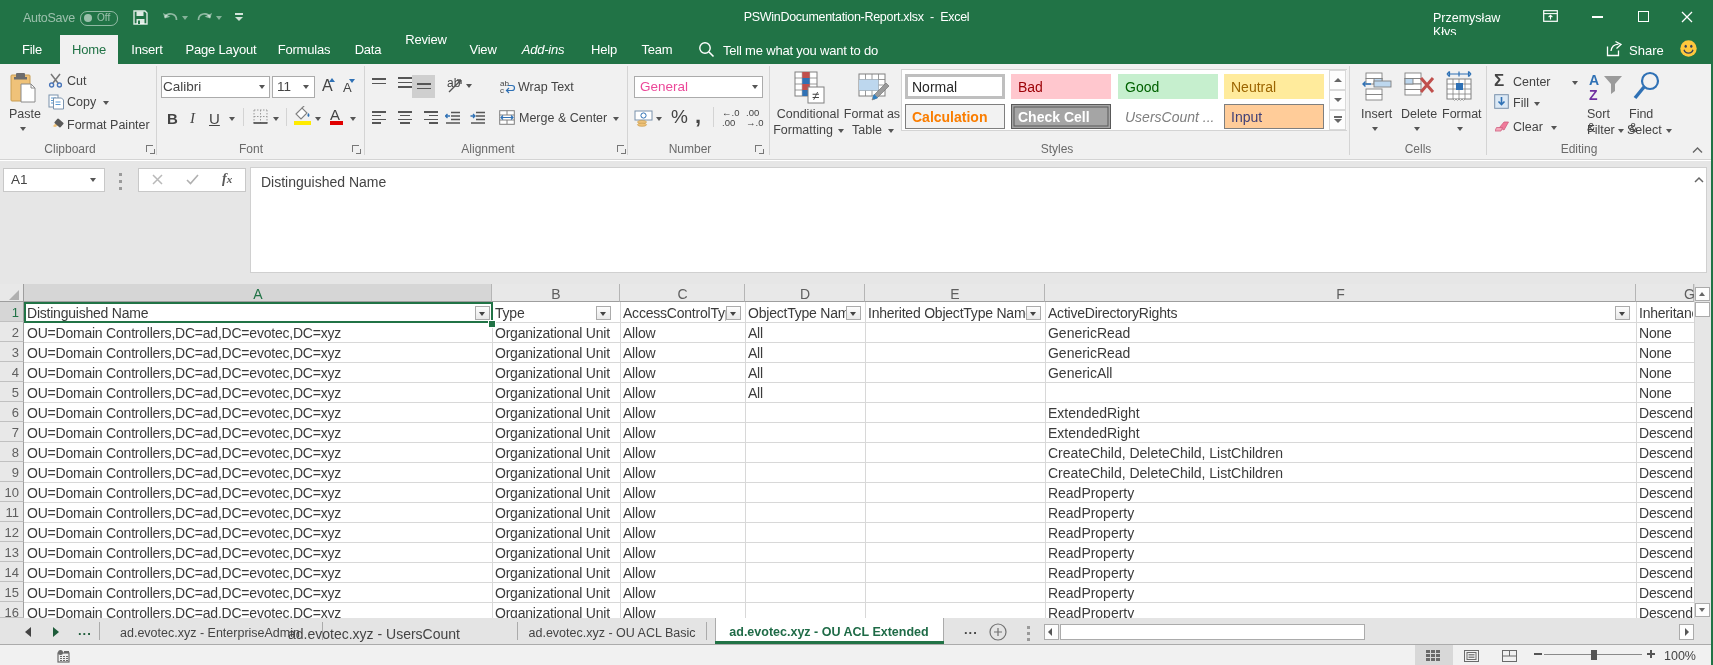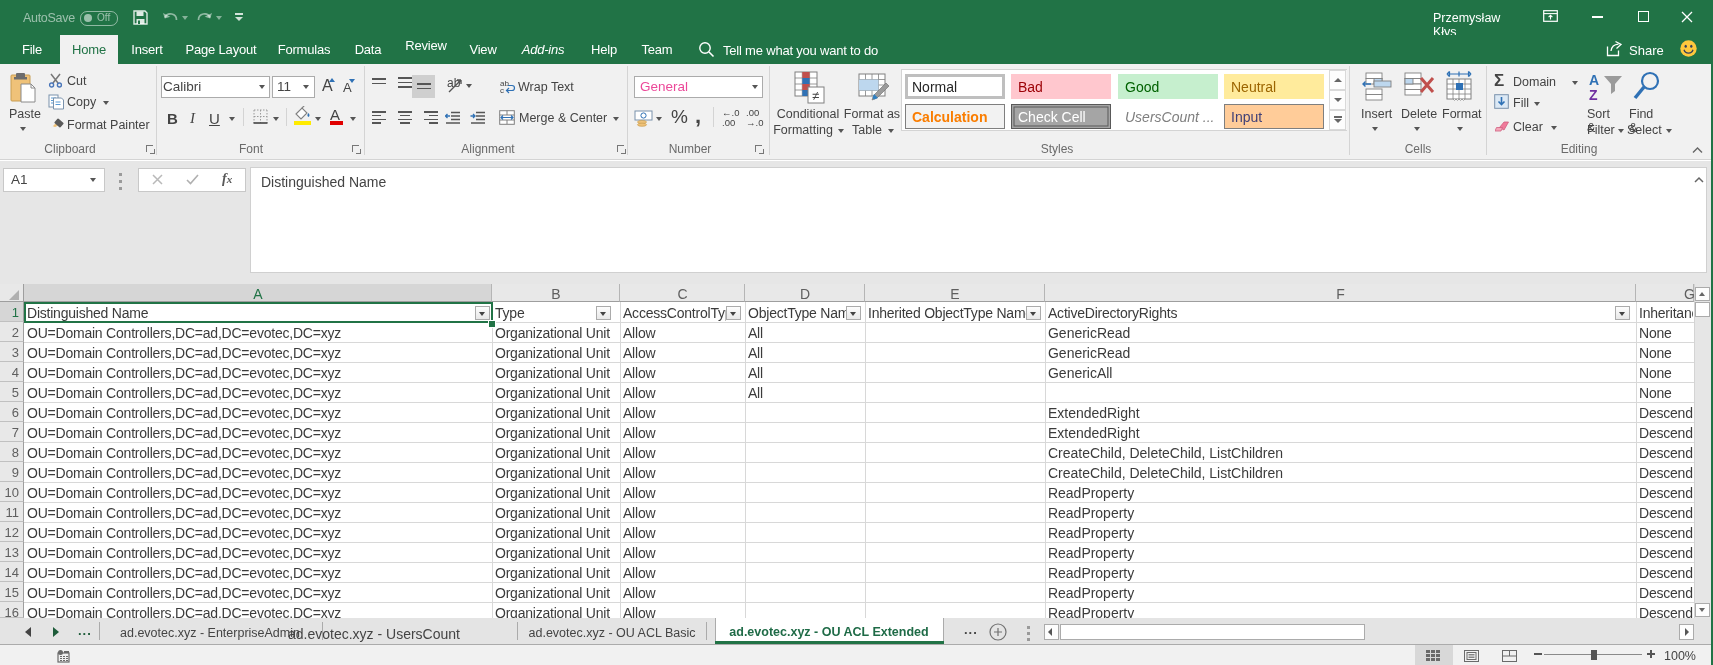--- a/index.html
+++ b/index.html
@@ -35,38 +35,39 @@
 <path d="M1 2 L2.8 7.6 L8.3 5.8 Z" fill="rgba(255,255,255,0.5)"></path>
     </svg>
 <div class="ab dd" style="left:182px;top:16px;border-top-color:rgba(255,255,255,0.45);"></div>
 <svg class="ab" style="left:196px;top:11px;" width="17" height="13" viewBox="0 0 17 13">
 <path d="M14 6.5 a6 6 0 0 0 -11.5 2.5" fill="none" stroke="rgba(255,255,255,0.5)" stroke-width="1.7"></path>
 <path d="M16 2 L14.2 7.6 L8.7 5.8 Z" fill="rgba(255,255,255,0.5)"></path>
     </svg>
 <div class="ab dd" style="left:216px;top:16px;border-top-color:rgba(255,255,255,0.45);"></div>
 <div class="ab" style="left:235px;top:13px;width:8px;height:1.5px;background:rgba(255,255,255,0.8);"></div>
 <div class="ab dd" style="left:235px;top:17px;border-top-color:rgba(255,255,255,0.8);border-left-width:4px;border-right-width:4px;border-top-width:4.5px;"></div>
+<div class="ab w" style="left:600px;top:10px;width:513px;text-align:center;font-size:12.5px;letter-spacing:-0.3px;">PSWinDocumentation-Report.xlsx&nbsp; -&nbsp; Excel</div>
 <div class="ab w" style="left:1433px;top:11px;font-size:12.5px;">Przemysław Kłys</div>
 <svg class="ab" style="left:1543px;top:10px;" width="15" height="12" viewBox="0 0 15 12">
 <rect x="0.7" y="0.7" width="13.6" height="10.6" fill="none" stroke="#fff" stroke-width="1.2"></rect>
 <path d="M0.7 3.6 h13.6" stroke="#fff" stroke-width="1.1"></path>
 <path d="M7.5 9.5 v-4 M5.6 7.2 l1.9-1.9 1.9 1.9" stroke="#fff" stroke-width="1.1" fill="none"></path>
     </svg>
 <div class="ab" style="left:1592px;top:16px;width:11px;height:1.5px;background:#fff;"></div>
 <div class="ab" style="left:1638px;top:11px;width:9px;height:9px;border:1.4px solid #fff;"></div>
 <svg class="ab" style="left:1681px;top:11px;" width="12" height="12" viewBox="0 0 12 12">
 <path d="M1 1 L11 11 M11 1 L1 11" stroke="#fff" stroke-width="1.3"></path>
     </svg>
 <div class="ab" style="left:0;top:35px;width:1713px;height:29px;background:#217346;"></div>
 <div class="ab w" style="left:-28px;top:42px;width:120px;text-align:center;font-size:13px;letter-spacing:-0.2px;">File</div>
 <div class="ab w" style="left:87px;top:42px;width:120px;text-align:center;font-size:13px;letter-spacing:-0.2px;">Insert</div>
 <div class="ab w" style="left:161px;top:42px;width:120px;text-align:center;font-size:13px;letter-spacing:-0.2px;">Page Layout</div>
 <div class="ab w" style="left:244px;top:42px;width:120px;text-align:center;font-size:13px;letter-spacing:-0.2px;">Formulas</div>
 <div class="ab w" style="left:308px;top:42px;width:120px;text-align:center;font-size:13px;letter-spacing:-0.2px;">Data</div>
-<div class="ab w" style="left:366px;top:38px;width:120px;text-align:center;font-size:13px;letter-spacing:-0.2px;">Review</div>
+<div class="ab w" style="left:366px;top:32px;width:120px;text-align:center;font-size:13px;letter-spacing:-0.2px;">Review</div>
 <div class="ab w" style="left:423px;top:42px;width:120px;text-align:center;font-size:13px;letter-spacing:-0.2px;">View</div>
 <div class="ab w" style="left:483px;top:42px;width:120px;text-align:center;font-size:13px;letter-spacing:-0.2px;font-style:italic;">Add-ins</div>
 <div class="ab w" style="left:544px;top:42px;width:120px;text-align:center;font-size:13px;letter-spacing:-0.2px;">Help</div>
 <div class="ab w" style="left:597px;top:42px;width:120px;text-align:center;font-size:13px;letter-spacing:-0.2px;">Team</div>
 <div class="ab" style="left:60px;top:35px;width:58px;height:29px;background:#f1f1f1;"></div>
 <div class="ab" style="left:60px;top:42px;width:58px;text-align:center;font-size:13px;letter-spacing:-0.2px;color:#217346;">Home</div>
 <svg class="ab" style="left:698px;top:41px;" width="17" height="17" viewBox="0 0 17 17">
 <circle cx="7" cy="7" r="5.2" fill="none" stroke="#fff" stroke-width="1.4"></circle>
 <path d="M11 11 L15.5 15.5" stroke="#fff" stroke-width="1.6"></path>
     </svg>
@@ -255,21 +256,21 @@
 <div class="ab" style="left:912px;top:79px;font-size:14px;color:#262626;white-space:nowrap;overflow:hidden;width:90px;">Normal</div>
 <div class="ab" style="left:1011px;top:74px;width:100px;height:25px;background:#ffc7ce;border:none;box-sizing:border-box;"></div>
 <div class="ab" style="left:1018px;top:79px;font-size:14px;color:#9c0006;white-space:nowrap;overflow:hidden;width:90px;">Bad</div>
 <div class="ab" style="left:1118px;top:74px;width:100px;height:25px;background:#c6efce;border:none;box-sizing:border-box;"></div>
 <div class="ab" style="left:1125px;top:79px;font-size:14px;color:#006100;white-space:nowrap;overflow:hidden;width:90px;">Good</div>
 <div class="ab" style="left:1224px;top:74px;width:100px;height:25px;background:#ffeb9c;border:none;box-sizing:border-box;"></div>
 <div class="ab" style="left:1231px;top:79px;font-size:14px;color:#9c6500;white-space:nowrap;overflow:hidden;width:90px;">Neutral</div>
 <div class="ab" style="left:905px;top:104px;width:100px;height:25px;background:#f2f2f2;border:1px solid #7f7f7f;box-sizing:border-box;bold"></div>
 <div class="ab" style="left:912px;top:109px;font-size:14px;font-weight:bold;color:#fa7d00;white-space:nowrap;overflow:hidden;width:90px;">Calculation</div>
 <div class="ab" style="left:1011px;top:104px;width:100px;height:25px;background:#a5a5a5;border:1.5px solid #595959;box-sizing:border-box;bold;box-shadow:inset 0 0 0 1.5px #a5a5a5, inset 0 0 0 2.5px #595959;"></div>
-<div class="ab" style="left:1018px;top:109px;font-size:14px;font-weight:normal;color:#ffffff;white-space:nowrap;overflow:hidden;width:90px;">Check Cell</div>
+<div class="ab" style="left:1018px;top:109px;font-size:14px;font-weight:bold;color:#ffffff;white-space:nowrap;overflow:hidden;width:90px;">Check Cell</div>
 <div class="ab" style="left:1118px;top:104px;width:100px;height:25px;background:transparent;border:none;box-sizing:border-box;italic"></div>
 <div class="ab" style="left:1125px;top:109px;font-size:14px;font-style:italic;color:#7f7f7f;white-space:nowrap;overflow:hidden;width:90px;">UsersCount ...</div>
 <div class="ab" style="left:1224px;top:104px;width:100px;height:25px;background:#ffcc99;border:1px solid #7f7f7f;box-sizing:border-box;"></div>
 <div class="ab" style="left:1231px;top:109px;font-size:14px;color:#3f3f76;white-space:nowrap;overflow:hidden;width:90px;">Input</div>
 <div class="ab" style="left:1329px;top:70px;width:17px;height:60px;background:#f5f5f5;border-left:1px solid #d4d4d4;"></div>
 <div class="ab" style="left:1329px;top:70px;width:17px;height:20px;border:1px solid #d9d9d9;box-sizing:border-box;background:#fdfdfd;"></div>
 <div class="ab" style="left:1329px;top:90px;width:17px;height:20px;border:1px solid #d9d9d9;box-sizing:border-box;background:#fdfdfd;"></div>
 <div class="ab" style="left:1329px;top:110px;width:17px;height:20px;border:1px solid #d9d9d9;box-sizing:border-box;background:#fdfdfd;"></div>
 <div class="ab" style="left:1334px;top:78px;width:0;height:0;border-left:4px solid transparent;border-right:4px solid transparent;border-bottom:4.5px solid #666;"></div>
 <div class="ab dd" style="left:1334px;top:98px;border-top-color:#666;border-left-width:4px;border-right-width:4px;border-top-width:4.5px;"></div>
@@ -304,21 +305,21 @@
 <path d="M2 4 h24 M4.5 1.5 v5 M14 1.5 v5 M23.5 1.5 v5" stroke="#2f71b5" stroke-width="1.2" fill="none"></path>
 <path d="M2 4 l2.5 -2.5 M2 4 l2.5 2.5 M26 4 l-2.5 -2.5 M26 4 l-2.5 2.5" stroke="#2f71b5" stroke-width="1.2" fill="none"></path>
 <rect x="2" y="9" width="24" height="20" fill="#fff" stroke="#808080"></rect>
 <path d="M2 14 h24 M2 19 h24 M2 24 h24 M8 9 v20 M14 9 v20 M20 9 v20" stroke="#808080" stroke-width="0.8"></path>
 <rect x="11" y="13" width="7" height="7" fill="#2f71b5"></rect>
 <path d="M8 29 q1.5 2.5 3 0 q1.5 2.5 3 0 q1.5 2.5 3 0 q1.5 2.5 3 0" fill="#fff" stroke="#808080" stroke-width="0.8"></path>
     </svg>
 <div class="ab btxt" style="left:1442px;top:107px;font-size:12.5px;">Format</div>
 <div class="ab dd" style="left:1457px;top:127px;"></div>
 <div class="ab" style="left:1494px;top:71px;font-size:17px;font-weight:bold;color:#444;">Σ</div>
-<div class="ab btxt" style="left:1513px;top:75px;font-size:12.5px;">Domain</div>
+<div class="ab btxt" style="left:1513px;top:75px;font-size:12.5px;">Center</div>
 <div class="ab dd" style="left:1572px;top:81px;"></div>
 <svg class="ab" style="left:1494px;top:94px;" width="15" height="15" viewBox="0 0 15 15">
 <rect x="0.7" y="0.7" width="13.6" height="13.6" fill="#dce9f5" stroke="#7a92ac"></rect>
 <path d="M7.5 3 v7 M4.5 7.5 L7.5 10.5 L10.5 7.5" stroke="#2f71b5" stroke-width="1.6" fill="none"></path>
     </svg>
 <div class="ab btxt" style="left:1513px;top:96px;font-size:12.5px;">Fill</div>
 <div class="ab dd" style="left:1534px;top:102px;"></div>
 <svg class="ab" style="left:1495px;top:119px;" width="15" height="14" viewBox="0 0 15 14">
 <path d="M4.5 8.5 L9 3 h4.5 l-4.5 8 z" fill="#f07a9a" stroke="#d06080" stroke-width="0.8"></path>
       <path d="M1.5 8.5 h6 l-1.5 3.5 h-6 z" fill="#f4a7b9" stroke="#d06080" stroke-width="0.8"></path>

